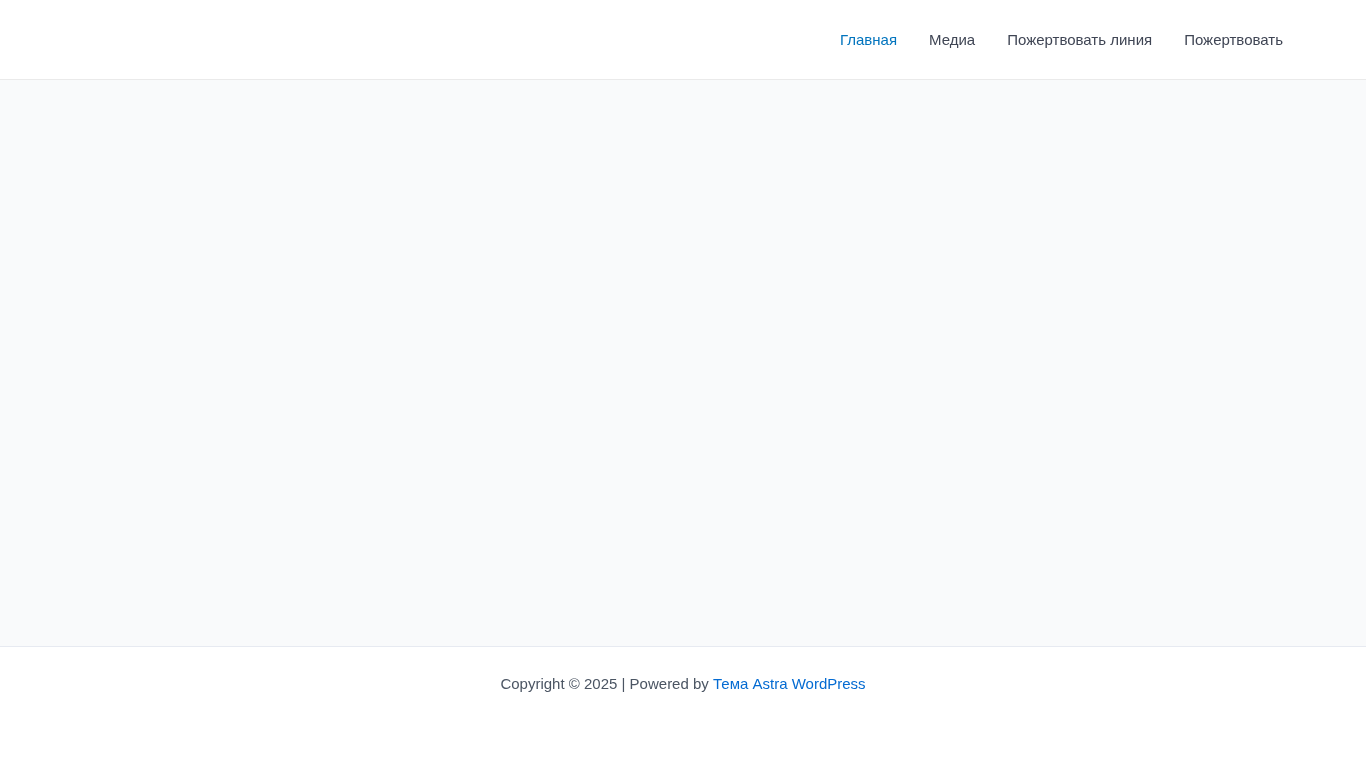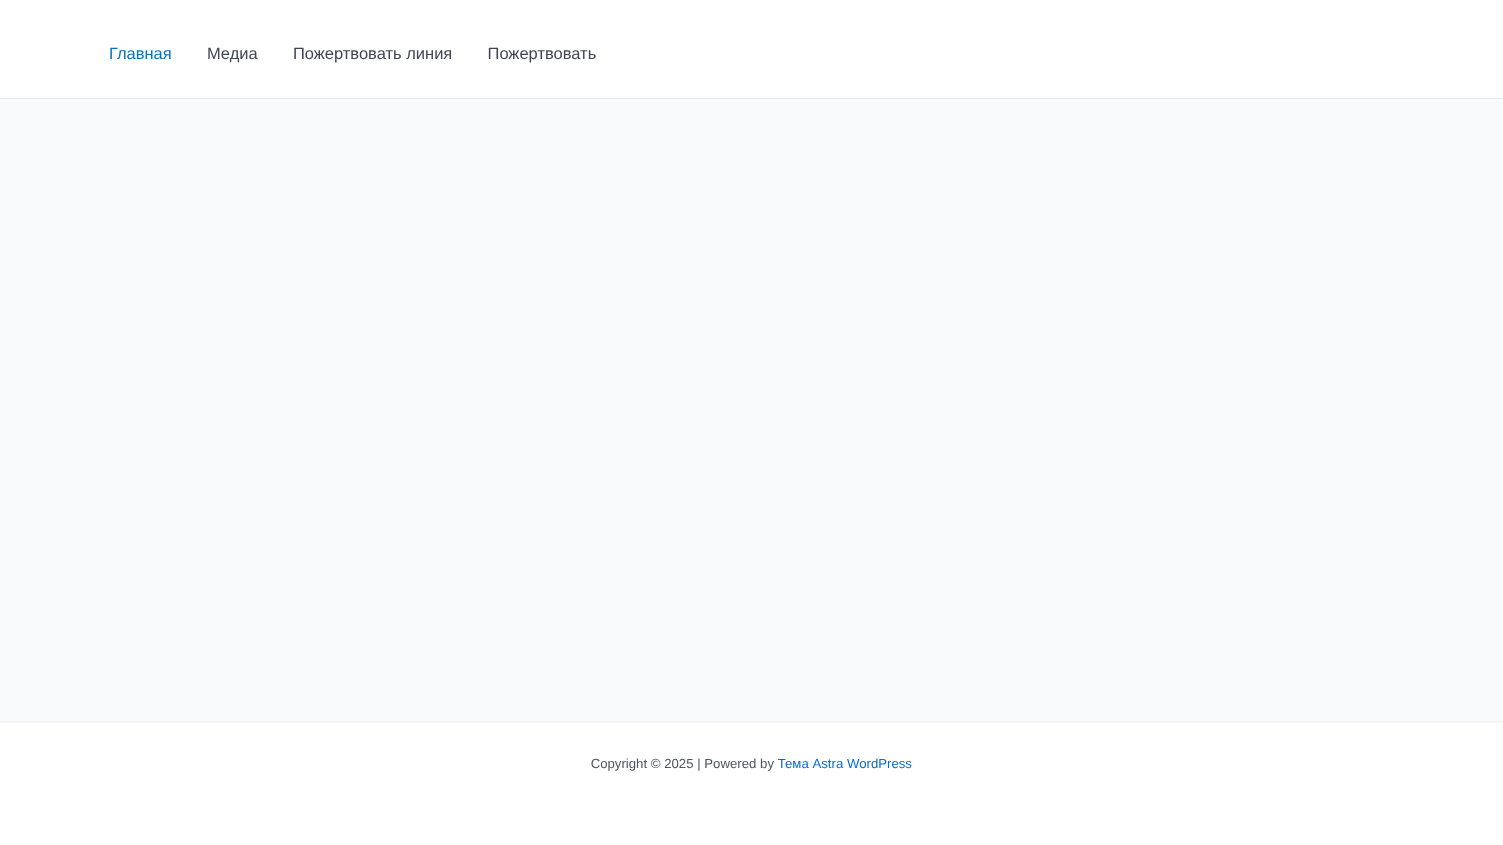--- a/index.html
+++ b/index.html
@@ -17,25 +17,26 @@
     --footer-text: #4b5563;
     --content-bg: #f9fafb;
   }
   .site-header {
     height: 80px;
     background: #ffffff;
     border-bottom: 1px solid #eaeaea;
   }
   .container {
     max-width: 1240px;
-    margin: 10px auto;
+    margin: 0 auto;
     padding: 0 20px;
     height: 100%;
     display: flex;
     align-items: center;
+    justify-content: flex-end;
   }
   .primary-nav ul {
     list-style: none;
     display: flex;
     align-items: center;
   }
   .primary-nav li { display: block; }
   .primary-nav a {
     display: block;
     padding: 0 16px;
@@ -52,21 +53,21 @@
     height: 567px;
     background: var(--content-bg);
     border-bottom: 1px solid #e7eaf1;
   }
   .site-footer {
     background: #ffffff;
     padding-top: 25px;
     text-align: center;
   }
   .footer-text {
-    font-size: 12px;
+    font-size: 15px;
     line-height: 24px;
     color: var(--footer-text);
   }
   .footer-text a {
     color: var(--footer-link);
     text-decoration: none;
     cursor: pointer;
   }
 </style>
 </head>

